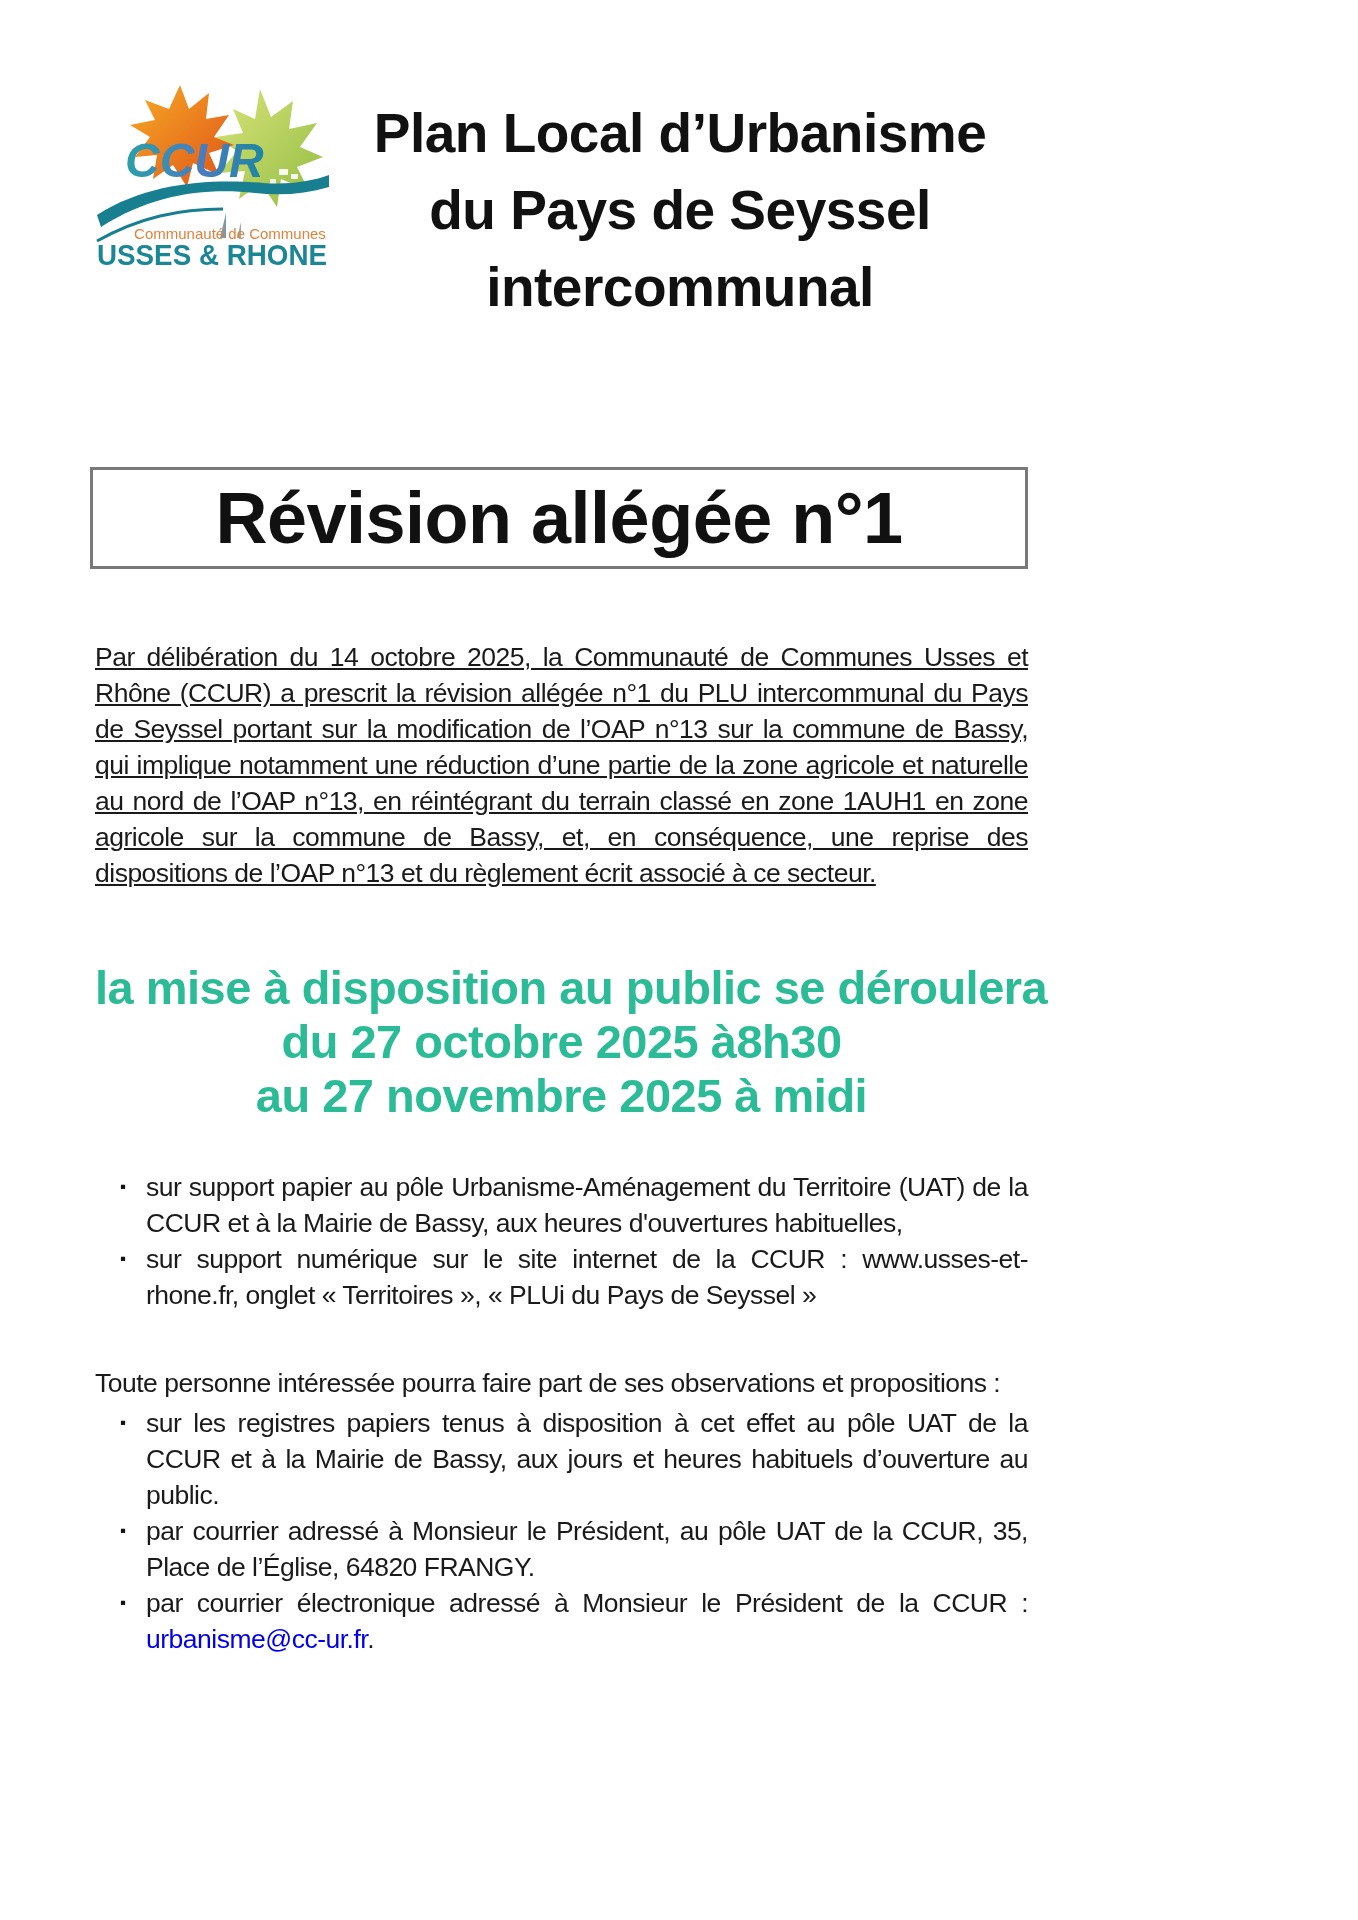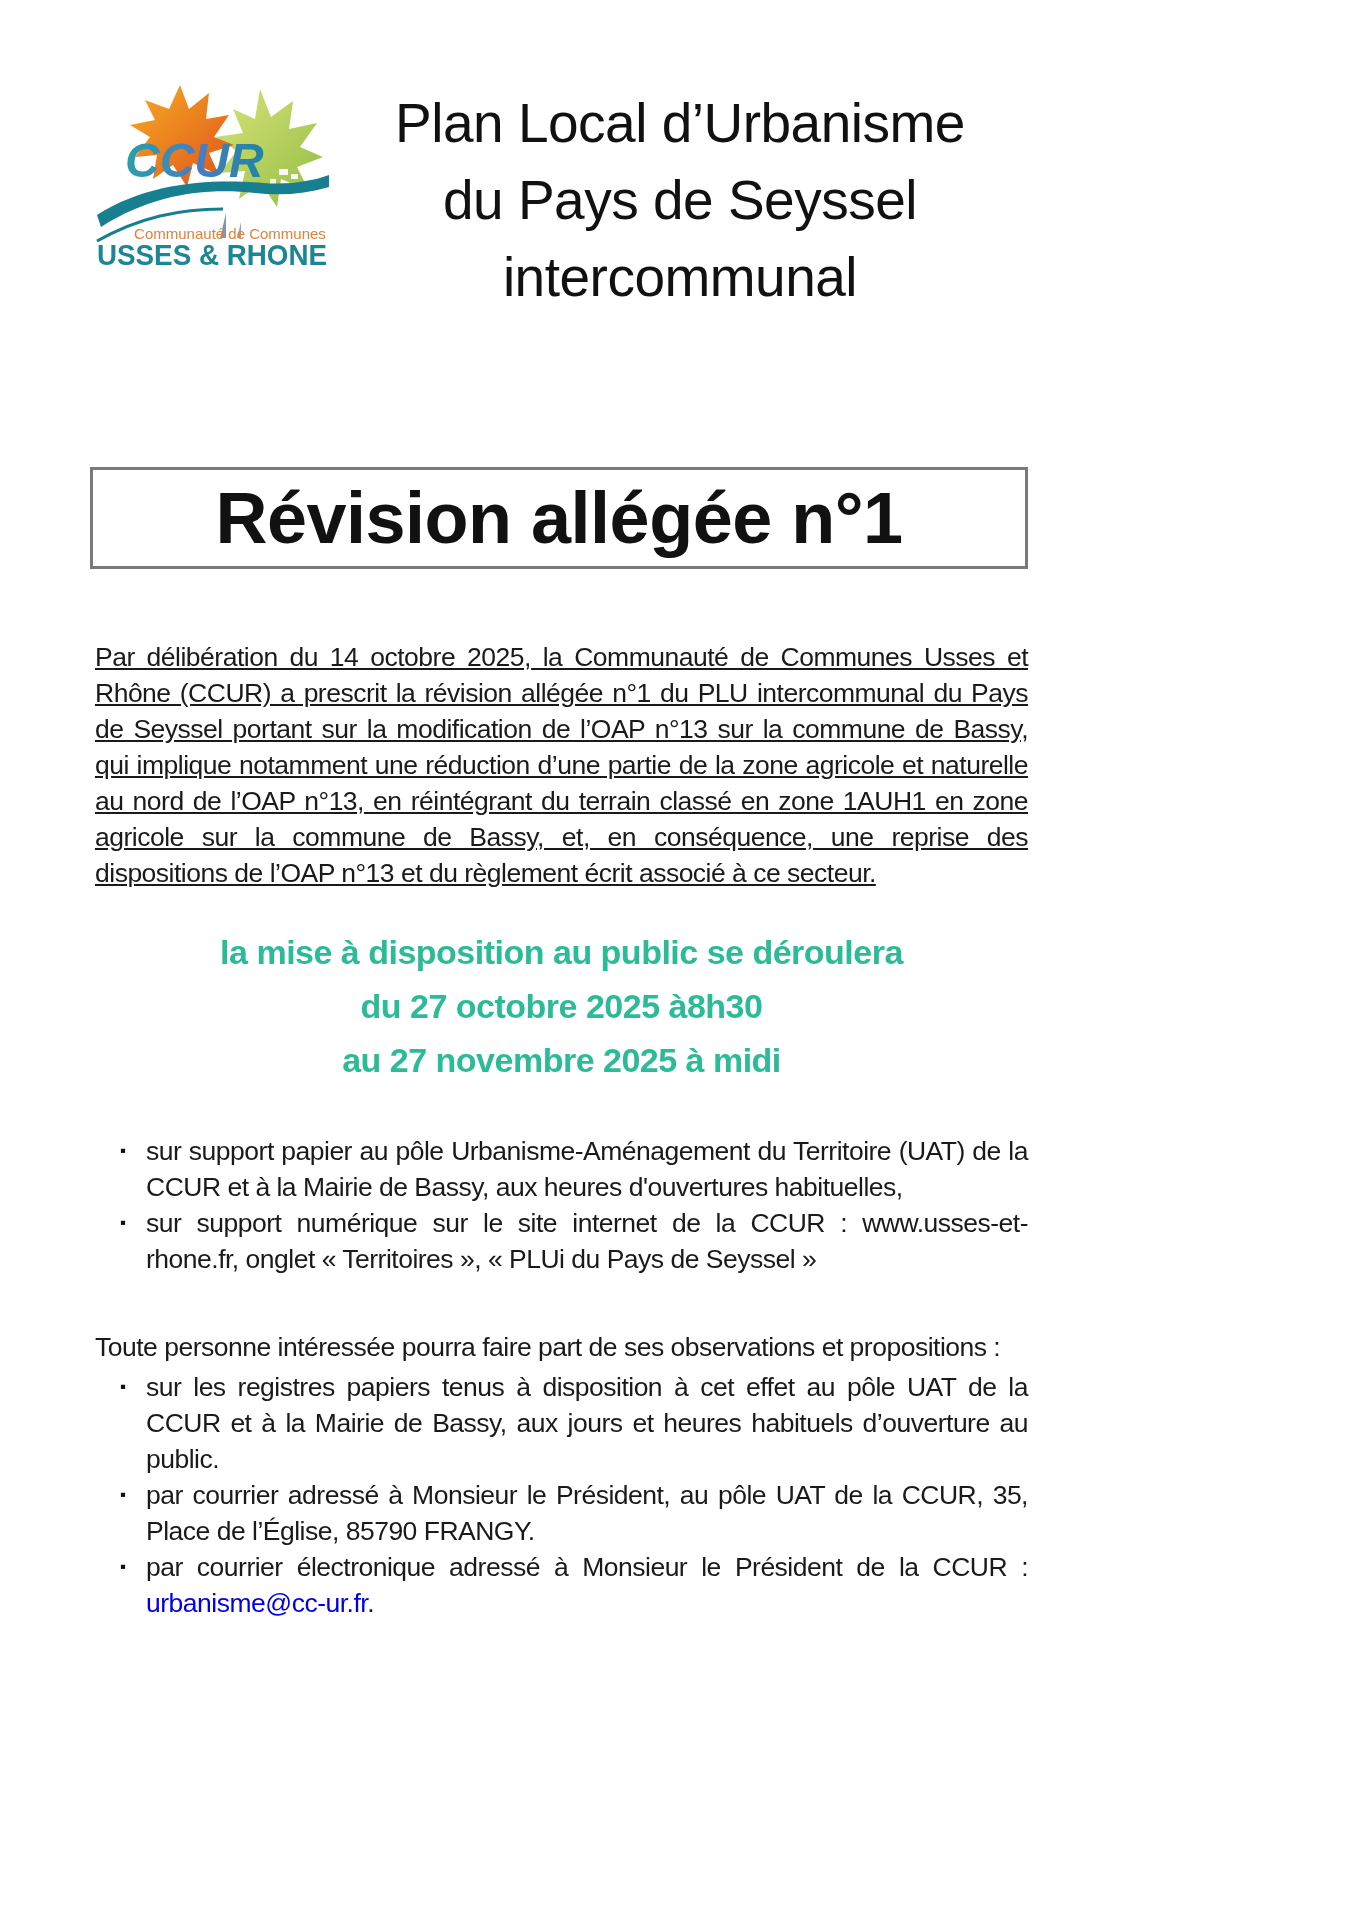--- a/index.html
+++ b/index.html
@@ -29,26 +29,26 @@
   .logo {
     position: absolute;
     left: 0;
     top: 0;
     width: 235px;
     height: 192px;
   }
   .doc-title {
     position: absolute;
     left: 195px;
-    top: 10px;
+    top: 20px;
     width: 780px;
     text-align: center;
     font-size: 55px;
     line-height: 77px;
-    font-weight: normal;
+    font-weight: bold;
     color: #111111;
     letter-spacing: -0.5px;
   }
 
   
   .banner {
     margin-top: 152px;
     margin-left: -5px;
     width: 932px;
     height: 96px;
@@ -69,24 +69,24 @@
     color: #1a1a1a;
   }
   .intro {
     margin: 70px 0 0 0;
     text-align: justify;
     text-decoration: underline;
   }
 
   
   .notice {
-    margin-top: 34px;
+    margin-top: 70px;
     text-align: center;
     font-weight: bold;
-    font-size: 34px;
+    font-size: 47px;
     line-height: 54px;
     letter-spacing: -0.5px;
     white-space: nowrap;
   }
 
   
   .bullet-list {
     margin-top: 46px;
     padding-left: 25px;
   }
@@ -194,21 +194,21 @@
 
     <p class="body-text obs-intro">Toute personne intéressée pourra faire part de ses observations et propositions :</p>
 
     <div class="bullet-list obs-list body-text">
       <div class="bullet-item">
         <span class="bullet-marker">▪</span>
         <span class="bullet-text">sur les registres papiers tenus à disposition à cet effet au pôle UAT de la CCUR et à la Mairie de Bassy, aux jours et heures habituels d’ouverture au public.</span>
       </div>
       <div class="bullet-item">
         <span class="bullet-marker">▪</span>
-        <span class="bullet-text">par courrier adressé à Monsieur le Président, au pôle UAT de la CCUR, 35, Place de l’Église, 85790 FRANGY.</span>
+        <span class="bullet-text">par courrier adressé à Monsieur le Président, au pôle UAT de la CCUR, 35, Place de l’Église, 64820 FRANGY.</span>
       </div>
       <div class="bullet-item">
         <span class="bullet-marker">▪</span>
         <span class="bullet-text"><span>par courrier électronique adressé à Monsieur le Président de la CCUR : </span><a class="email-link">urbanisme@cc-ur.fr</a><span>.</span></span>
       </div>
     </div>
 
   </div>
 </div>
 

